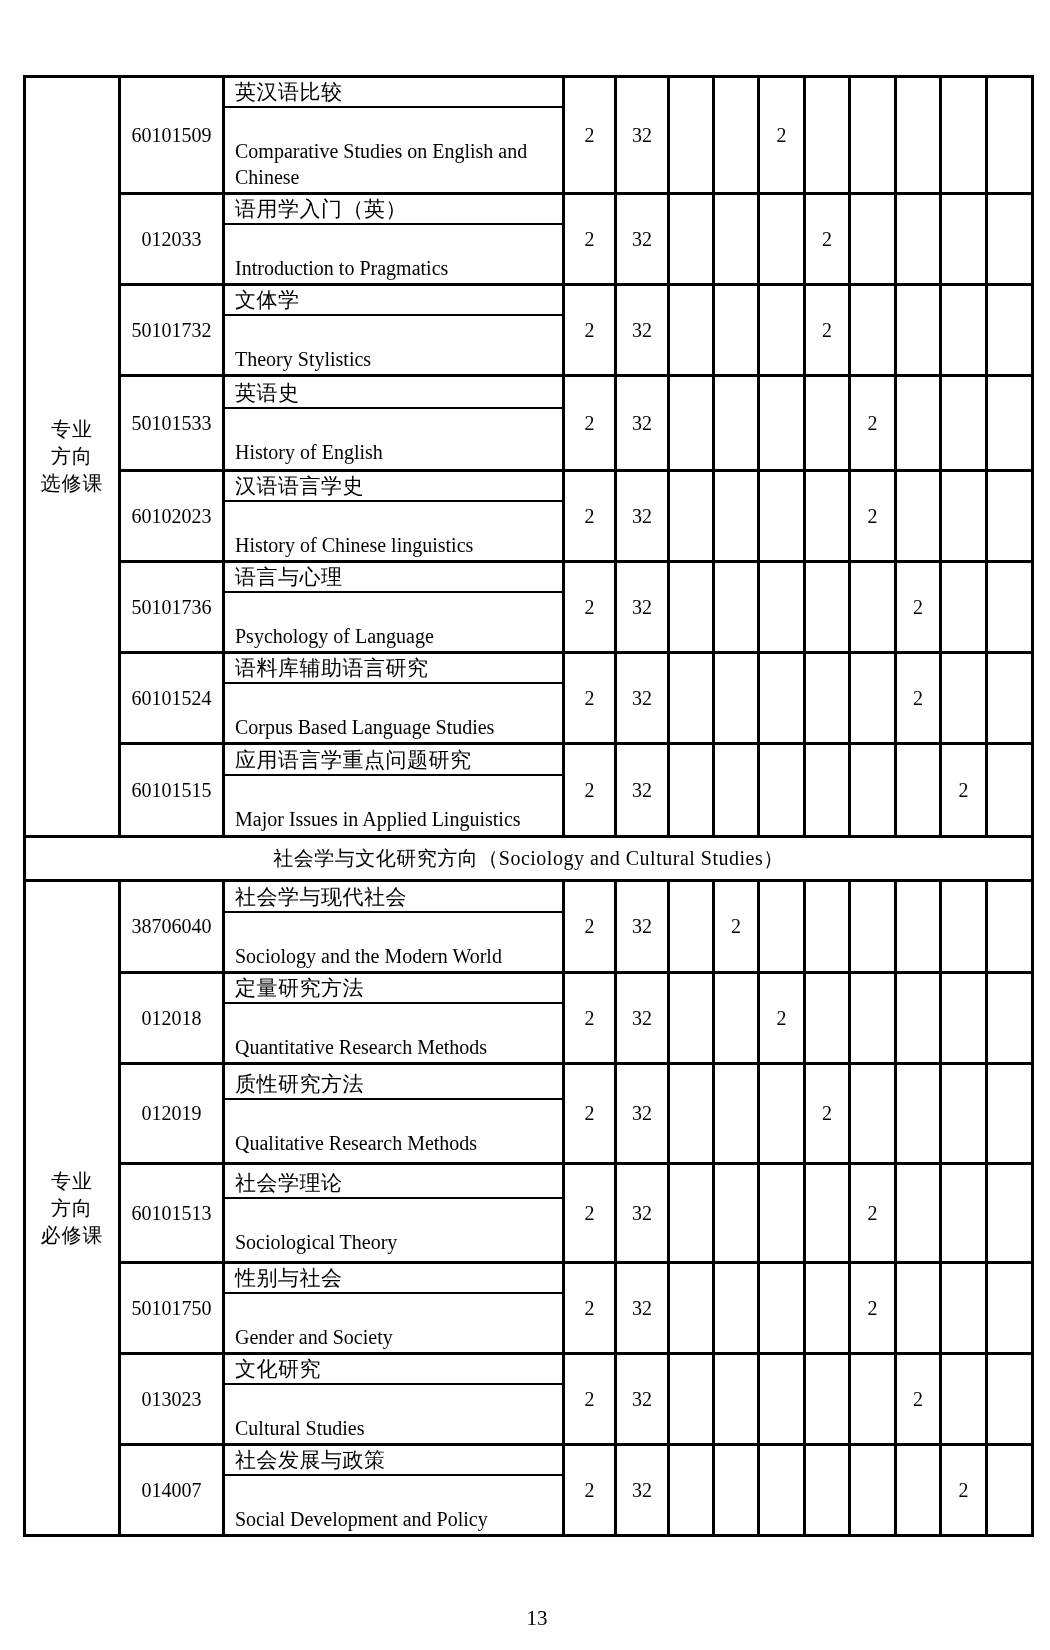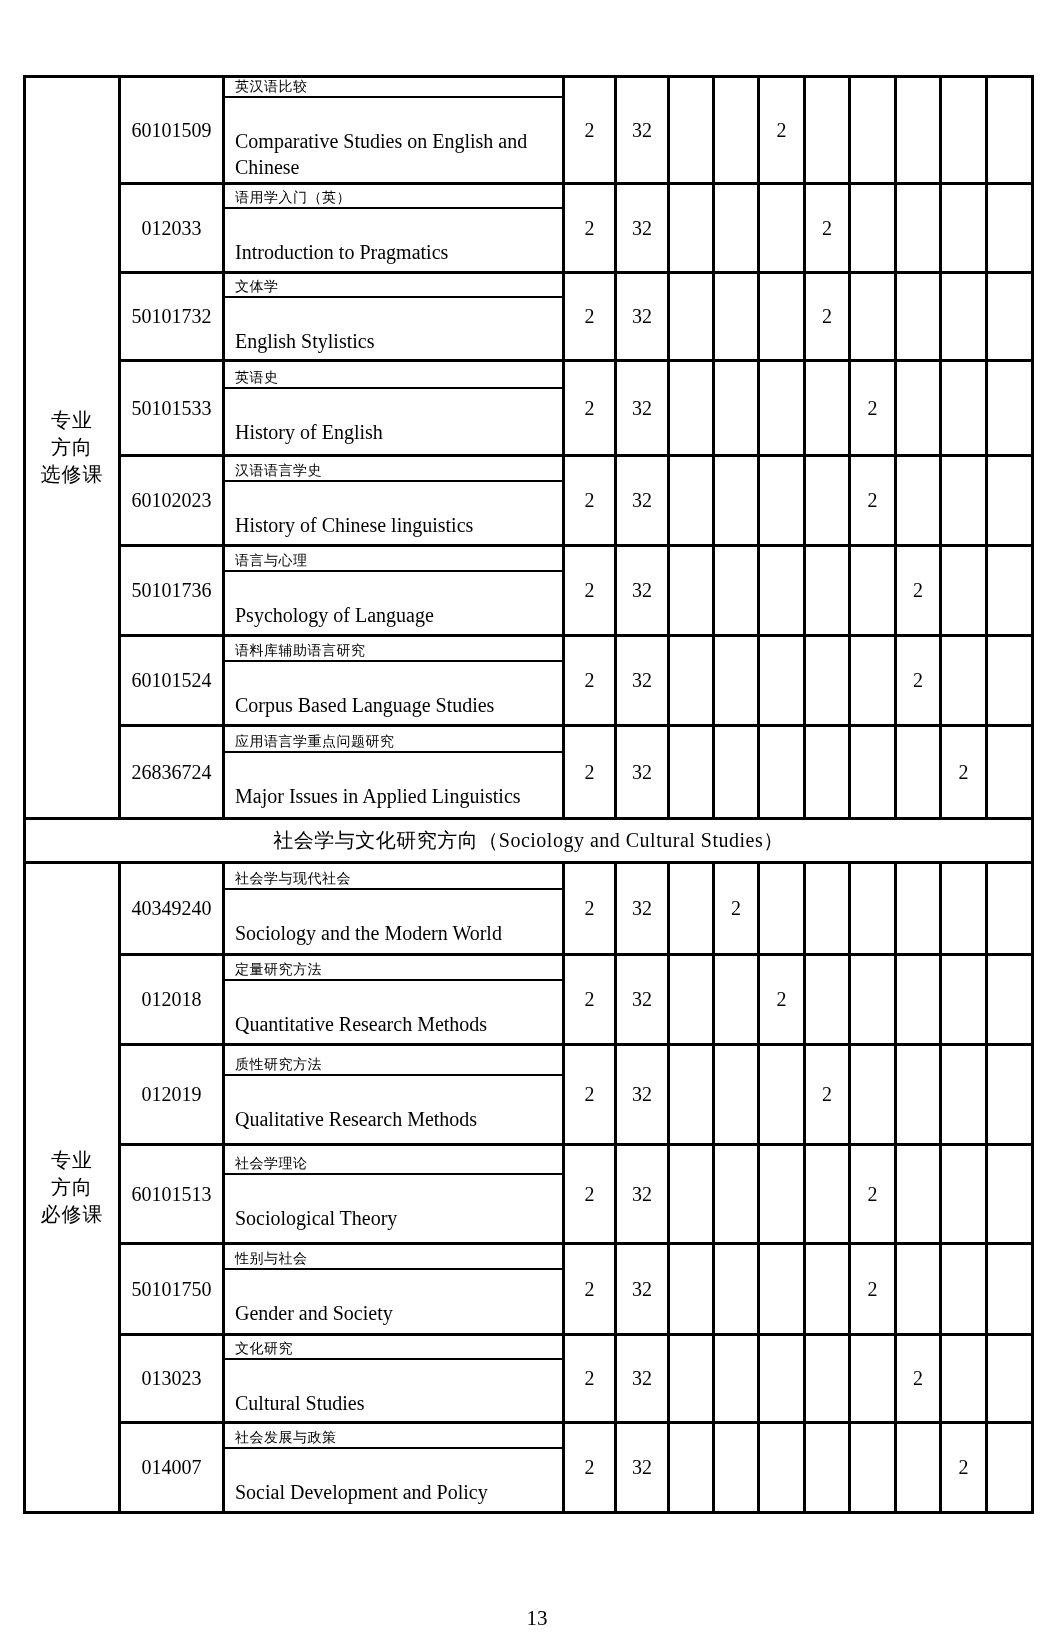--- a/index.html
+++ b/index.html
@@ -46,21 +46,21 @@
     box-sizing: border-box;
   }
   .zh-name {
     height: 50%;
     box-sizing: border-box;
     border-bottom: 2.5px solid #000;
     display: flex;
     align-items: center;
     text-align: left;
     padding-left: 10px;
-    font-size: 14px;
+    font-size: 21px;
     letter-spacing: 0.5px;
   }
   tr.tall-row .zh-name { height: 42%; }
   .en-name {
     flex: 1;
     display: flex;
     align-items: center;
     text-align: left;
     padding: 2px 6px 2px 10px;
     font-size: 20px;
@@ -143,21 +143,21 @@
           <td class="num-cell"></td>
           <td class="num-cell"></td>
           <td class="num-cell"></td>
           <td class="num-cell"></td>
         </tr>
         <tr style="height: 88px;">
           <td class="code-cell">50101732</td>
           <td class="name-cell">
             <div class="name-inner">
               <div class="zh-name">文体学</div>
-              <div class="en-name">English Stylistics</div>
+              <div class="en-name">Theory Stylistics</div>
             </div>
           </td>
           <td class="num-cell">2</td>
           <td class="num-cell">32</td>
           <td class="num-cell"></td>
           <td class="num-cell"></td>
           <td class="num-cell"></td>
           <td class="num-cell">2</td>
           <td class="num-cell"></td>
           <td class="num-cell"></td>
@@ -234,21 +234,21 @@
           <td class="num-cell"></td>
           <td class="num-cell"></td>
           <td class="num-cell"></td>
           <td class="num-cell"></td>
           <td class="num-cell"></td>
           <td class="num-cell">2</td>
           <td class="num-cell"></td>
           <td class="num-cell"></td>
         </tr>
         <tr style="height: 93px;">
-          <td class="code-cell">26836724</td>
+          <td class="code-cell">60101515</td>
           <td class="name-cell">
             <div class="name-inner">
               <div class="zh-name">应用语言学重点问题研究</div>
               <div class="en-name">Major Issues in Applied Linguistics</div>
             </div>
           </td>
           <td class="num-cell">2</td>
           <td class="num-cell">32</td>
           <td class="num-cell"></td>
           <td class="num-cell"></td>
@@ -261,21 +261,21 @@
         </tr>
         <tr style="height: 44px;">
           <td colspan="13" class="divider-cell">社会学与文化研究方向（Sociology and Cultural Studies）</td>
         </tr>
         <tr style="height: 92px;">
           <td rowspan="7" class="cat-cell">
             <div class="cat-line">专业</div>
             <div class="cat-line">方向</div>
             <div class="cat-line">必修课</div>
           </td>
-          <td class="code-cell">40349240</td>
+          <td class="code-cell">38706040</td>
           <td class="name-cell">
             <div class="name-inner">
               <div class="zh-name">社会学与现代社会</div>
               <div class="en-name">Sociology and the Modern World</div>
             </div>
           </td>
           <td class="num-cell">2</td>
           <td class="num-cell">32</td>
           <td class="num-cell"></td>
           <td class="num-cell">2</td>

